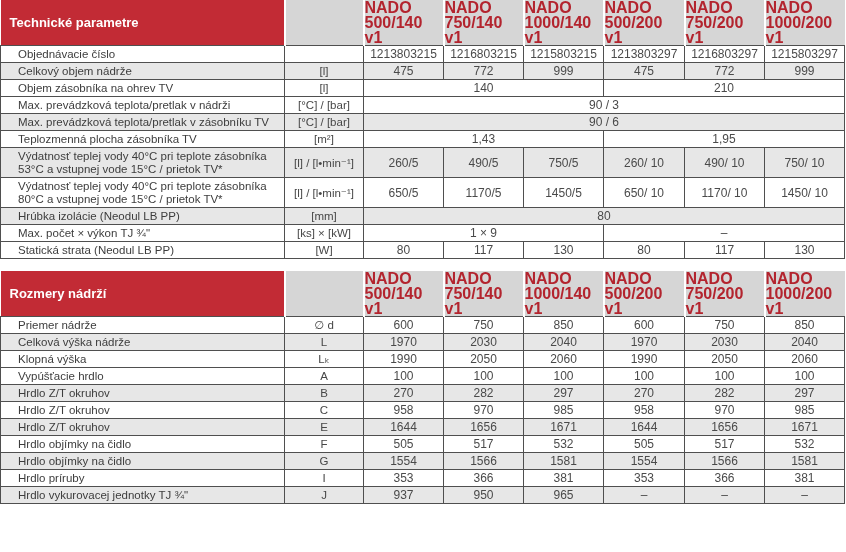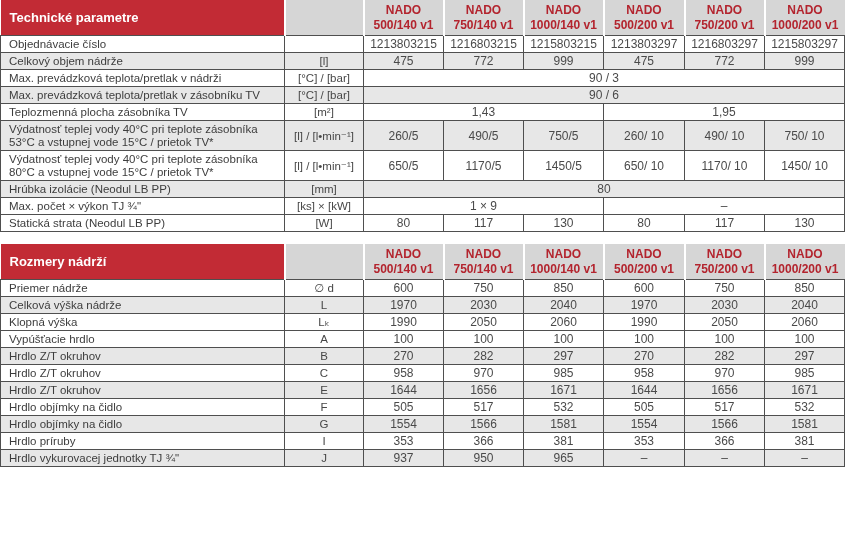--- a/index.html
+++ b/index.html
@@ -40,43 +40,43 @@
   }
   td.unit-head {
     background: #d6d6d6;
     border-left: 2px solid #ffffff;
   }
   td.col-head {
     background: #d6d6d6;
     border-left: 2px solid #ffffff;
     color: #b3242e;
     font-weight: bold;
-    font-size: 12px;
+    font-size: 16px;
     line-height: 15px;
-    text-align: center;
+    text-align: left;
     padding: 0;
   }
   
   tbody td {
     border: 1px solid #4f4f4f;
     height: 16px;
     font-size: 12px;
     color: #4a4a4a;
     padding: 0;
     vertical-align: middle;
   }
   tbody tr.tall td {
     height: 29px;
   }
   tbody tr.gray td {
     background: #e7e7e7;
   }
   td.label-cell {
     text-align: left;
-    padding-left: 8px;
+    padding-left: 17px;
     padding-right: 4px;
     color: #3d3d3d;
     font-size: 11.5px;
     line-height: 13px;
   }
   td.unit-cell {
     text-align: center;
     font-size: 11.5px;
     color: #474747;
   }
@@ -144,20 +144,26 @@
           <td class="label-cell">Celkový objem nádrže</td>
           <td class="unit-cell">[l]</td>
           <td class="value-cell">475</td>
           <td class="value-cell">772</td>
           <td class="value-cell">999</td>
           <td class="value-cell">475</td>
           <td class="value-cell">772</td>
           <td class="value-cell">999</td>
         </tr>
         <tr class="white">
+          <td class="label-cell">Objem zásobníka na ohrev TV</td>
+          <td class="unit-cell">[l]</td>
+          <td class="value-cell" colspan="3">140</td>
+          <td class="value-cell" colspan="3">210</td>
+        </tr>
+        <tr class="white">
           <td class="label-cell">Max. prevádzková teplota/pretlak v nádrži</td>
           <td class="unit-cell">[°C] / [bar]</td>
           <td class="value-cell" colspan="6">90 / 3</td>
         </tr>
         <tr class="gray">
           <td class="label-cell">Max. prevádzková teplota/pretlak v zásobníku TV</td>
           <td class="unit-cell">[°C] / [bar]</td>
           <td class="value-cell" colspan="6">90 / 6</td>
         </tr>
         <tr class="white">

